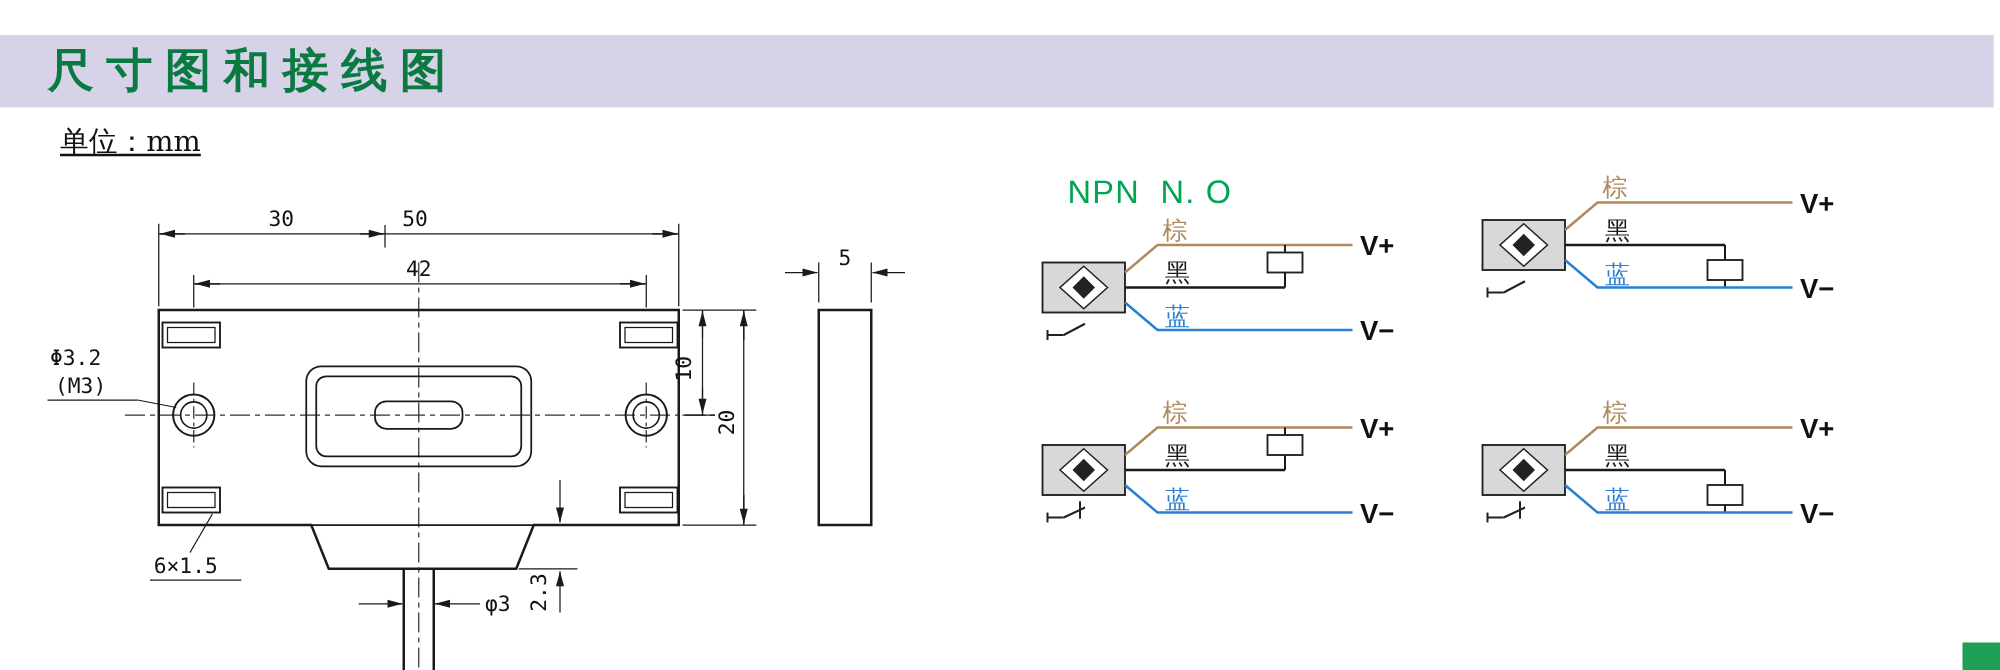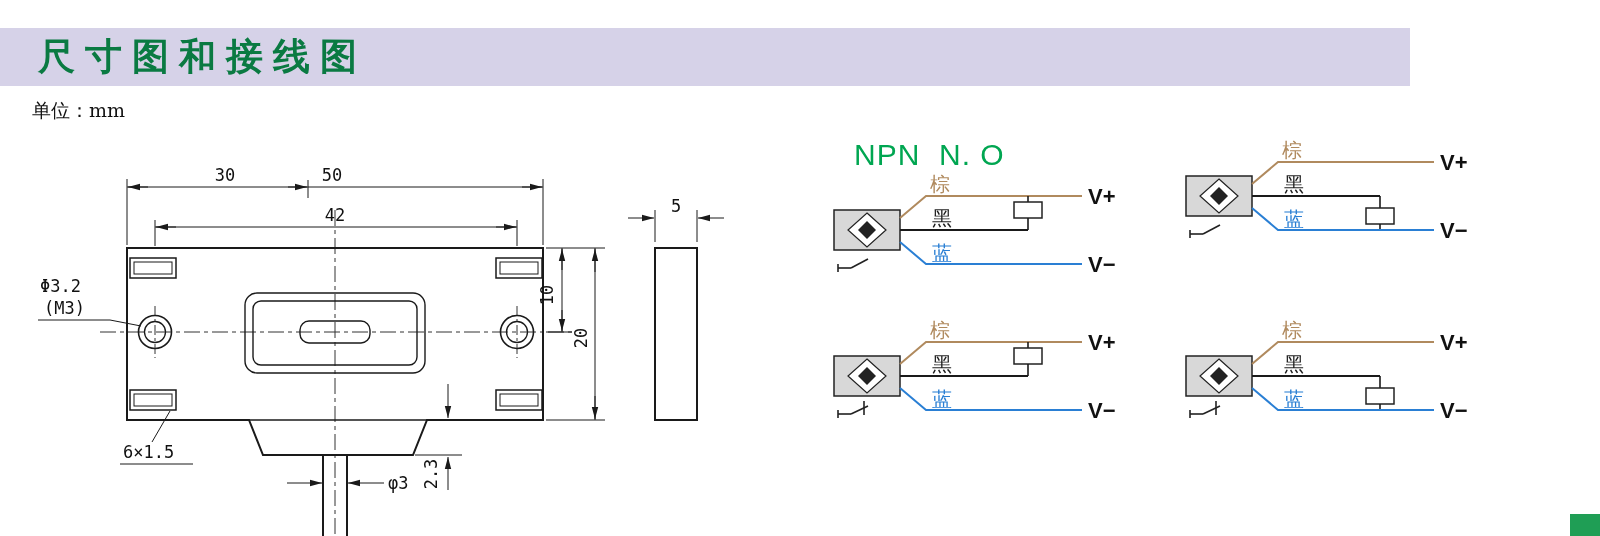--- a/index.html
+++ b/index.html
@@ -1,37 +1,38 @@
 <!DOCTYPE html>
 <html><head>
 <meta charset="utf-8">
 <style>
   html,body{margin:0;padding:0;}
   body{
     width:1600px;height:536px;position:relative;overflow:hidden;
     background:#ffffff;font-family:"Liberation Sans",sans-serif;
   }
   .header-bar{
-    position:absolute;left:0;top:28px;width:1410px;height:58px;
+    position:absolute;left:0;top:28px;width:1595px;height:58px;
     background:#d6d2e8;display:flex;align-items:center;
   }
   .header-title{
     margin-left:38px;font-size:37px;font-weight:bold;letter-spacing:10px;
     color:#0a7a42;font-family:"DejaVu Sans",sans-serif;white-space:pre;
   }
   .unit-label{
-    position:absolute;left:32px;top:98px;font-size:19px;color:#111;
+    position:absolute;left:48px;top:98px;font-size:23px;color:#111;
     font-family:"DejaVu Serif",serif;
+    text-decoration:underline;
   }
   .drawing-svg{position:absolute;left:30px;top:140px;}
   .dim-text{font-family:"DejaVu Sans Mono",monospace;font-size:17px;fill:#111;}
   .mid{text-anchor:middle;}
   .wiring-diagram{position:absolute;width:370px;}
   .wiring-title{
-    font-size:30px;color:#00a651;letter-spacing:1px;margin-left:24px;
+    font-size:26px;color:#00a651;letter-spacing:1px;margin-left:24px;
     height:34px;white-space:pre;font-weight:500;
   }
   .d0{left:830px;top:138px}
   .d1{left:1182px;top:138px}
   .d2{left:830px;top:318px}
   .d3{left:1182px;top:318px}
   .wire-label{font-size:20px;font-family:"DejaVu Sans",sans-serif;}
   .term-label{font-size:22px;font-weight:bold;fill:#111;font-family:"Liberation Sans",sans-serif;}
   .corner-accent{position:absolute;right:0;bottom:0;width:30px;height:22px;background:#1f9e55;}
 </style>

